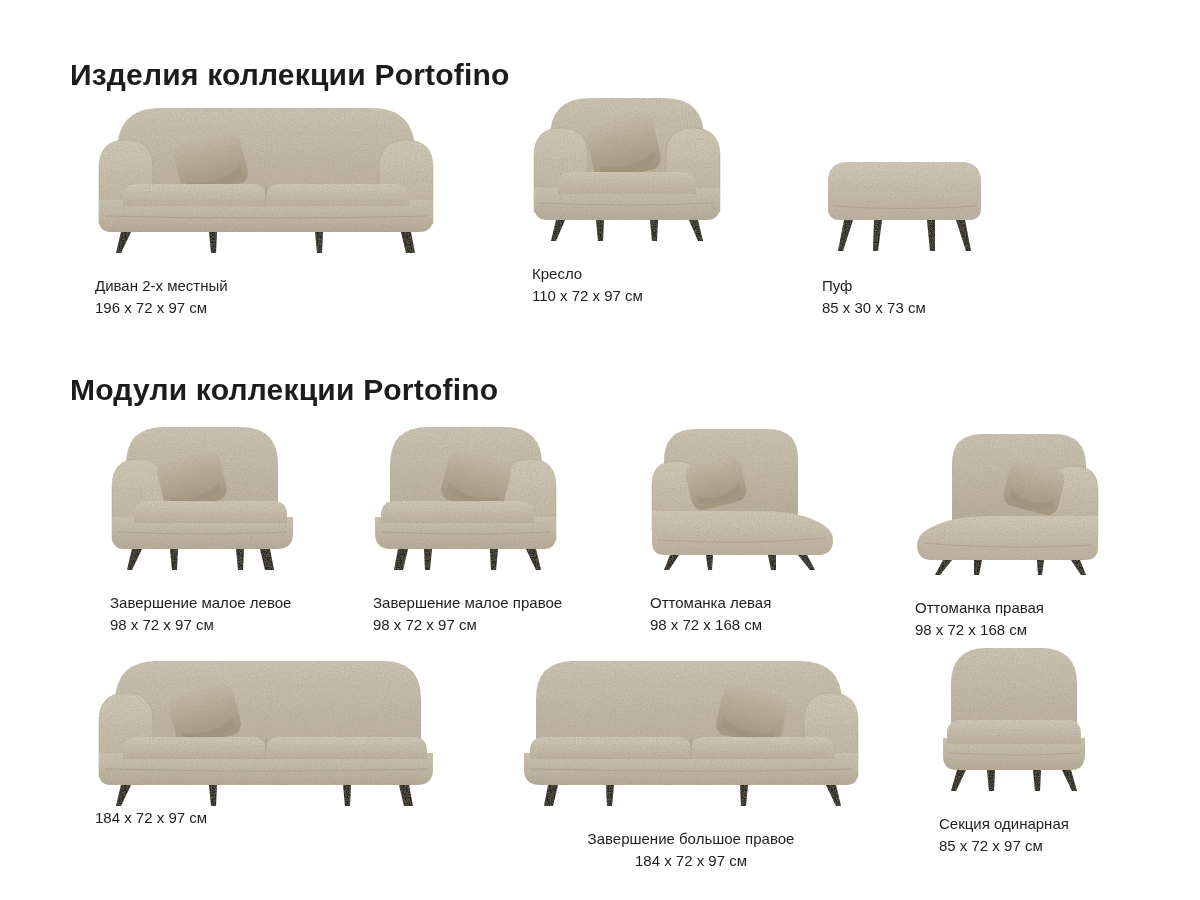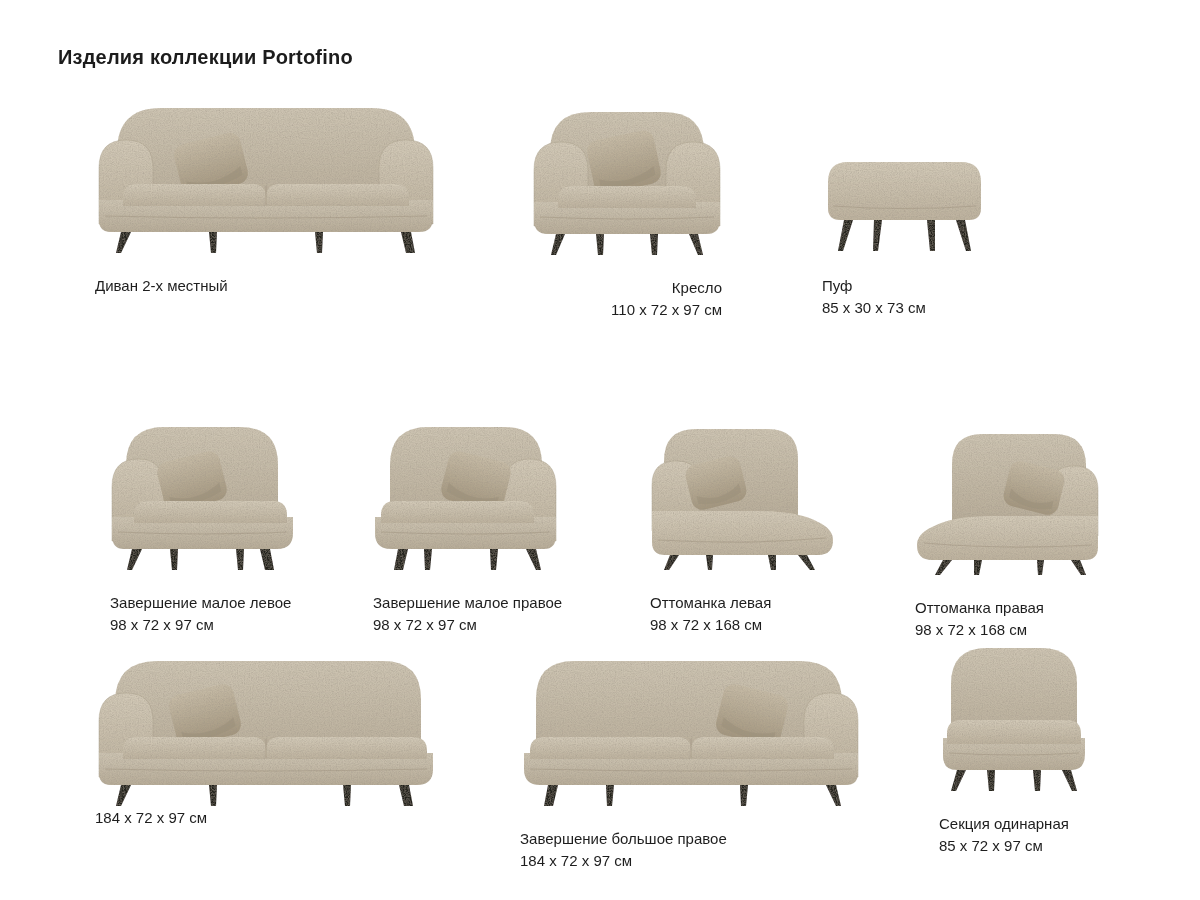--- a/index.html
+++ b/index.html
@@ -1,30 +1,31 @@
 <!DOCTYPE html>
 <html><head>
 <meta charset="utf-8">
 <style>
   html,body{margin:0;padding:0;background:#ffffff;}
   body{width:1200px;height:900px;position:relative;overflow:hidden;
        font-family:"Liberation Sans","DejaVu Sans",sans-serif;color:#1e1e1e;}
   #stage{position:relative;width:1200px;height:900px;}
-  .sec-title{position:absolute;margin:0;font-size:20px;font-weight:600;letter-spacing:.2px;color:#1c1c1c;white-space:nowrap;}
+  .sec-title{position:absolute;margin:12px;font-size:30px;font-weight:600;letter-spacing:.2px;color:#1c1c1c;white-space:nowrap;}
   .card{position:absolute;}
   .art{display:flex;align-items:flex-end;height:152px;}
   .art svg{display:block;}
   .pname{margin-top:21px;font-size:15px;line-height:1.45;white-space:nowrap;color:#1e1e1e;}
   .pdims{font-size:15px;line-height:1.45;white-space:nowrap;color:#1e1e1e;}
 </style>
 </head>
 <body>
 
 <div id="stage">
   <h2 class="sec-title" style="left:58px;top:46px">Изделия коллекции Portofino</h2>
+  <h2 class="sec-title" style="left:58px;top:361px">Модули коллекции Portofino</h2>
 <div class="card" style="left: 95px; top: 102px; width: 342px;">
       <div class="art">
         <svg width="342" height="152" viewBox="0 0 342 152" xmlns="http://www.w3.org/2000/svg">
   <defs>
     <linearGradient id="gb1" x1="0" y1="0" x2="0" y2="1">
       <stop offset="0" stop-color="#cdc4b2"></stop>
               <stop offset="1" stop-color="#b7ac98"></stop>
             </linearGradient>
     <linearGradient id="gs1" x1="0" y1="0" x2="0" y2="1">
       <stop offset="0" stop-color="#d2c9b7"></stop>
@@ -58,22 +59,23 @@
     <path d="M171,84 V103" stroke="#9c8f79" stroke-opacity="0.45" fill="none" stroke-width="1.2"></path>
     <path d="M10,114 Q171,118 332,114" stroke="#9c8f79" stroke-opacity="0.45" fill="none" stroke-width="1.2"></path>
     <path d="M26,130 L36,130 L26,151 L21,151 Z" fill="#24211e"></path>
             <path d="M114,130 L122,130 L121,151 L116,151 Z" fill="#24211e"></path>
             <path d="M220,130 L228,130 L227,151 L222,151 Z" fill="#24211e"></path>
             <path d="M306,130 L316,130 L320,151 L311,151 Z" fill="#24211e"></path>
           </g>
 </svg>
       </div>
       <div class="pname">Диван 2-х местный</div>
-    </div>
-    <div class="card" style="left: 532px; top: 104px; width: 190px; text-align: right;">
+      <div class="pdims">196 x 72 x 97 см</div>
+    </div>
+    <div class="card" style="left: 532px; top: 90px; width: 190px;">
       <div class="art">
         <svg width="190" height="152" viewBox="0 0 190 152" xmlns="http://www.w3.org/2000/svg">
   <defs>
     <linearGradient id="gb2" x1="0" y1="0" x2="0" y2="1">
       <stop offset="0" stop-color="#cdc4b2"></stop>
               <stop offset="1" stop-color="#b7ac98"></stop>
             </linearGradient>
     <linearGradient id="gs2" x1="0" y1="0" x2="0" y2="1">
       <stop offset="0" stop-color="#d2c9b7"></stop>
               <stop offset="1" stop-color="#bdb29e"></stop>
@@ -378,21 +380,21 @@
     <path d="M10,114 Q171,118 332,114" stroke="#9c8f79" stroke-opacity="0.45" fill="none" stroke-width="1.2"></path>
     <path d="M26,130 L36,130 L26,151 L21,151 Z" fill="#24211e"></path>
             <path d="M114,130 L122,130 L121,151 L116,151 Z" fill="#24211e"></path>
             <path d="M248,130 L256,130 L255,151 L250,151 Z" fill="#24211e"></path>
             <path d="M304,130 L314,130 L318,151 L309,151 Z" fill="#24211e"></path>
           </g>
 </svg>
       </div>
       <div class="pdims">184 x 72 x 97 см</div>
     </div>
-    <div class="card" style="left: 520px; top: 655px; width: 342px;">
+    <div class="card" style="left: 520px; top: 655px; width: 342px; text-align: center;">
       <div class="art">
         <svg width="342" height="152" viewBox="0 0 342 152" xmlns="http://www.w3.org/2000/svg">
   <defs>
     <linearGradient id="gb9" x1="0" y1="0" x2="0" y2="1">
       <stop offset="0" stop-color="#cdc4b2"></stop>
               <stop offset="1" stop-color="#b7ac98"></stop>
             </linearGradient>
     <linearGradient id="gs9" x1="0" y1="0" x2="0" y2="1">
       <stop offset="0" stop-color="#d2c9b7"></stop>
               <stop offset="1" stop-color="#bdb29e"></stop>

